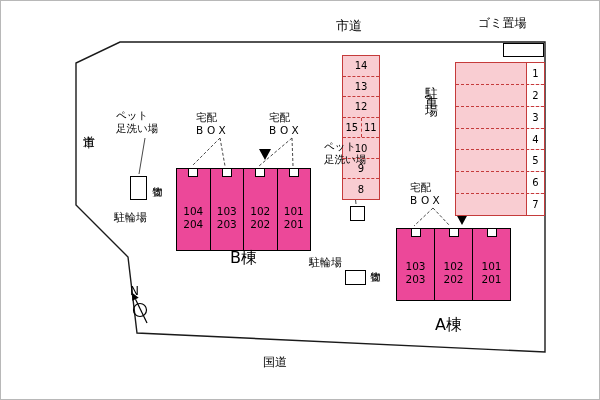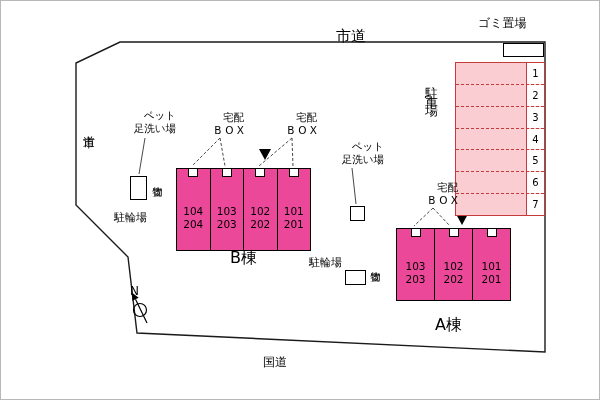--- a/index.html
+++ b/index.html
@@ -4,21 +4,21 @@
 <style>
   html,body { margin:0; padding:0; background:#fff; }
   #frame {
     position:relative; width:600px; height:400px; background:#ffffff;
     font-family:"DejaVu Sans","Liberation Sans",sans-serif; color:#000;
     overflow:hidden; box-shadow: inset 0 0 0 1px #b8b8b8;
   }
   #overlay { position:absolute; left:0; top:0; z-index:1; }
   .lbl { position:absolute; white-space:nowrap; z-index:3; }
   .v { writing-mode:vertical-rl; text-orientation:upright; }
-  .center { text-align:right; }
+  .center { text-align:left; }
   .spaced { letter-spacing:4px; margin-right:-4px; }
   .small { font-size:10.5px; line-height:13px; }
   .big { font-size:16px; }
 
   .pgroup { position:absolute; z-index:2; display:flex; flex-direction:column;
     background:#f9cdd2; border:1px solid #c53b3b; box-sizing:border-box; }
   .prow { flex:1; display:flex; align-items:stretch; font-size:10px; }
   .prow + .prow { border-top:1px dashed #c53b3b; }
   .cellnum { flex:1; display:flex; align-items:center; justify-content:center; }
   .half { flex:1; display:flex; align-items:center; justify-content:center; }
@@ -57,30 +57,58 @@
     <polygon points="259,149 271,149 265,160" fill="#000"></polygon>
     <polygon points="456,214 468,214 462,225" fill="#000"></polygon>
 
     <g>
       <line x1="147" y1="323" x2="135.5" y2="299.3" stroke="#000" stroke-width="1.2"></line>
       <circle cx="140" cy="310" r="6.5" fill="none" stroke="#000" stroke-width="1.2"></circle>
       <polygon points="132.5,293 138.7,297.8 132.3,300.8" fill="#000"></polygon>
     </g>
   </svg>
 
-  <div class="lbl" style="left:336px; top:27px; font-size:15px;">市道</div>
+  <div class="lbl" style="left:336px; top:17px; font-size:13px;">市道</div>
   <div class="lbl" style="left:478px; top:15px; font-size:12px;">ゴミ置場</div>
   <div class="lbl v" style="left:80px; top:126px; font-size:12px;">市道</div>
   <div class="lbl" style="left:263px; top:354px; font-size:12px;text-align:center;">国道</div>
   <div class="lbl" style="left:130px; top:284px; font-size:12px;">N</div>
 
   <div class="garbage" style="left:503px; top:43px; width:41px; height:14px;"></div>
 
   <div class="lbl v" style="left:422px; top:76px; font-size:13px; letter-spacing:9px;">駐車場</div>
 
+  <div class="pgroup" style="left:342px; top:55px; width:38px; height:145px;">
+    <div class="prow">
+        <span class="cellnum">14</span>
+      </div>
+    <div class="prow">
+        <span class="cellnum">13</span>
+      </div>
+    <div class="prow">
+        <span class="cellnum">12</span>
+      </div>
+    <div class="prow">
+      <div class="half l">
+          <span>15</span>
+        </div>
+      <div class="half">
+          <span>11</span>
+        </div>
+    </div>
+    <div class="prow">
+        <span class="cellnum">10</span>
+      </div>
+    <div class="prow">
+        <span class="cellnum">9</span>
+      </div>
+    <div class="prow">
+        <span class="cellnum">8</span>
+      </div>
+  </div>
 
   <div class="pgroup" style="left:455px; top:62px; width:90px; height:154px;">
     <div class="prow">
         <div class="stall"></div>
         <div class="numstrip">1</div>
       </div>
     <div class="prow">
         <div class="stall"></div>
         <div class="numstrip">2</div>
       </div>

